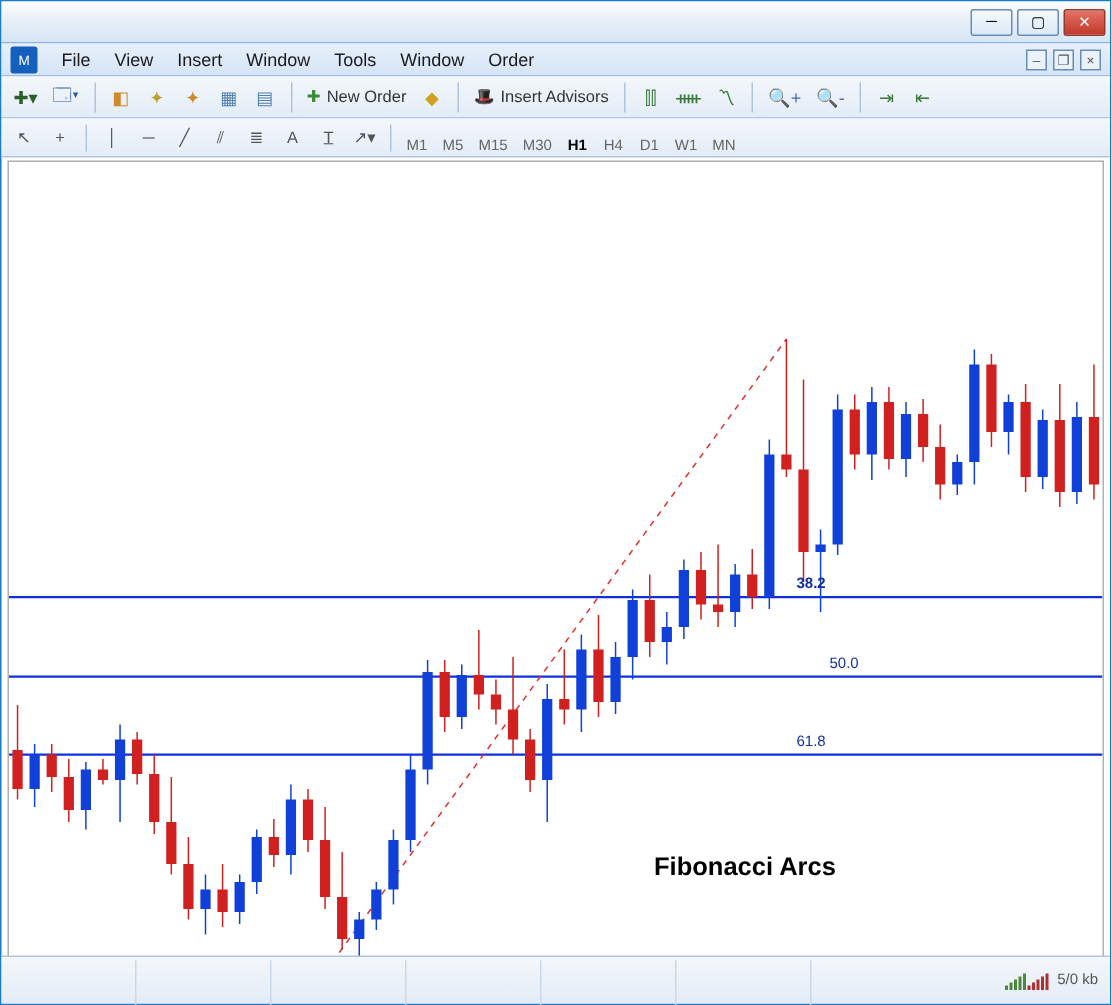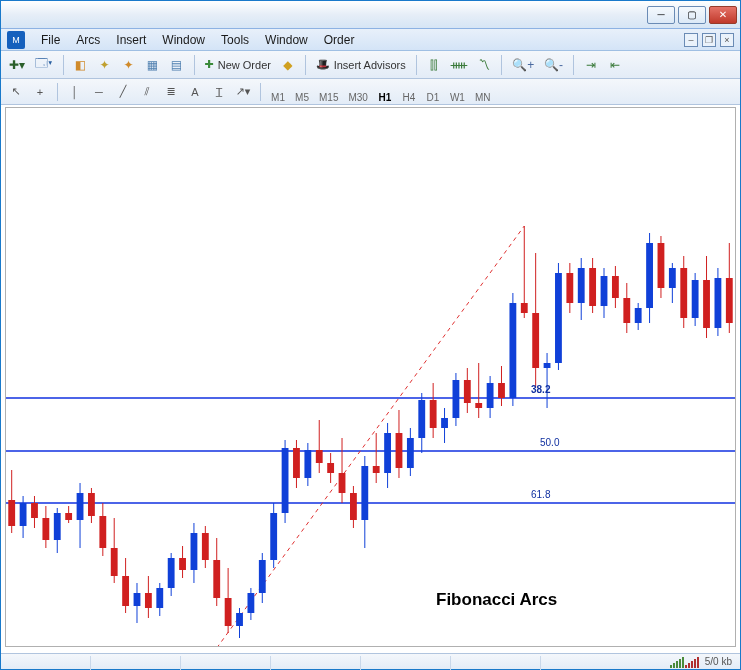--- a/index.html
+++ b/index.html
@@ -19,21 +19,21 @@
 .toolbar .tbtn.text { gap: 4px; font-size: 11px; color: #333; }
 .toolbar .glyph { font-size: 12px; color: #2a5f2a; }
 .toolbar2 { height: 26px; background: linear-gradient(#f4f7fb,#e3ecf7); display: flex; align-items: center; padding: 0 4px; border-bottom: 1px solid #b0c4de; gap: 2px; }
 .toolbar2 .tbtn { height: 20px; min-width: 22px; display: flex; align-items: center; justify-content: center; font-size: 11px; color: #555; border-radius: 2px; cursor: default; }
 .toolbar2 .sep { width: 1px; height: 18px; background: #b0c4de; margin: 0 4px; }
 .toolbar2 .tf { padding: 0 4px; font-size: 10px; color: #666; margin-top: 11px; }
 .toolbar2 .tf.active { color: #000; font-weight: bold; }
 .chart-wrap { position: absolute; left: 4px; right: 4px; top: 106px; bottom: 22px; border: 1px solid #b0b0b0; background: #fff; }
 .chart { width: 100%; height: 100%; }
 .annotation { position: absolute; font-weight: bold; font-family: Arial; font-size: 17px; color: #000; }
-.statusbar { position: absolute; left: 0; right: 0; bottom: 0; height: 16px; background: linear-gradient(#f4f7fb,#e3ecf7); border-top: 1px solid #b0c4de; display: flex; align-items: center; }
+.statusbar { position: absolute; left: 0; right: 0; bottom: 0; height: 32px; background: linear-gradient(#f4f7fb,#e3ecf7); border-top: 1px solid #b0c4de; display: flex; align-items: center; }
 .statusbar .cells { display: flex; height: 100%; flex: 1; }
 .statusbar .cell { width: 90px; border-right: 1px solid #c9d8ea; height: 100%; margin-top:2px;}
 .statusbar .signal { margin-left: auto; padding-right: 8px; display: flex; align-items: center; gap: 6px; font-size: 10px; color: #555; }
 .signal-bars { display: flex; align-items: flex-end; gap: 1px; height: 12px; }
 .signal-bars span { width: 2px; background: #4a8a3a; }
 .signal-bars span.red { background: #b03030; }
 </style>
 </head>
 <body>
 
@@ -41,21 +41,21 @@
 
   <div class="titlebar">
     <div class="win-btn">─</div>
     <div class="win-btn">▢</div>
     <div class="win-btn close">✕</div>
   </div>
 
   <div class="menubar">
     <div class="app-icon">M</div>
     <div class="mitem">File</div>
-    <div class="mitem">Arcs</div>
+    <div class="mitem">View</div>
     <div class="mitem">Insert</div>
     <div class="mitem">Window</div>
     <div class="mitem">Tools</div>
     <div class="mitem">Window</div>
     <div class="mitem">Order</div>
     <div class="right-ctrls">
       <div class="mini">–</div>
       <div class="mini">❐</div>
       <div class="mini">×</div>
     </div>
@@ -275,23 +275,23 @@
         <rect x="674.325" y="160" width="6.834375" height="50" fill="#d02020"></rect>
         <line x1="689.1328125" y1="165" x2="689.1328125" y2="218" stroke="#1040d8" stroke-width="1"></line>
         <rect x="685.715625" y="172" width="6.834375" height="38" fill="#1040d8"></rect>
         <line x1="700.5234375" y1="148" x2="700.5234375" y2="230" stroke="#d02020" stroke-width="1"></line>
         <rect x="697.10625" y="172" width="6.834375" height="48" fill="#d02020"></rect>
         <line x1="711.9140625" y1="160" x2="711.9140625" y2="228" stroke="#1040d8" stroke-width="1"></line>
         <rect x="708.496875" y="170" width="6.834375" height="50" fill="#1040d8"></rect>
         <line x1="723.3046875" y1="135" x2="723.3046875" y2="225" stroke="#d02020" stroke-width="1"></line>
         <rect x="719.8875" y="170" width="6.834375" height="45" fill="#d02020"></rect>
       </svg>
-    <div class="annotation" style="left:430px; top:460px;margin-top:22px;">Fibonacci Arcs</div>
+    <div class="annotation" style="left:430px; top:460px;">Fibonacci Arcs</div>
     <div style="position:absolute; font-size:10px; color:#1030a0; left:525px; top:276px;font-weight:bold;">38.2</div>
-    <div style="position:absolute; font-size:10px; color:#1030a0; left:513px; top:329px;padding-left:21px;">50.0</div>
+    <div style="position:absolute; font-size:10px; color:#1030a0; left:526px; top:329px;padding-left:21px;">50.0</div>
     <div style="position:absolute; font-size:10px; color:#1030a0; left:525px; top:381px;">61.8</div>
   </div>
 
   <div class="statusbar">
     <div class="cells">
       <div class="cell"></div>
       <div class="cell"></div>
       <div class="cell"></div>
       <div class="cell"></div>
       <div class="cell"></div>

